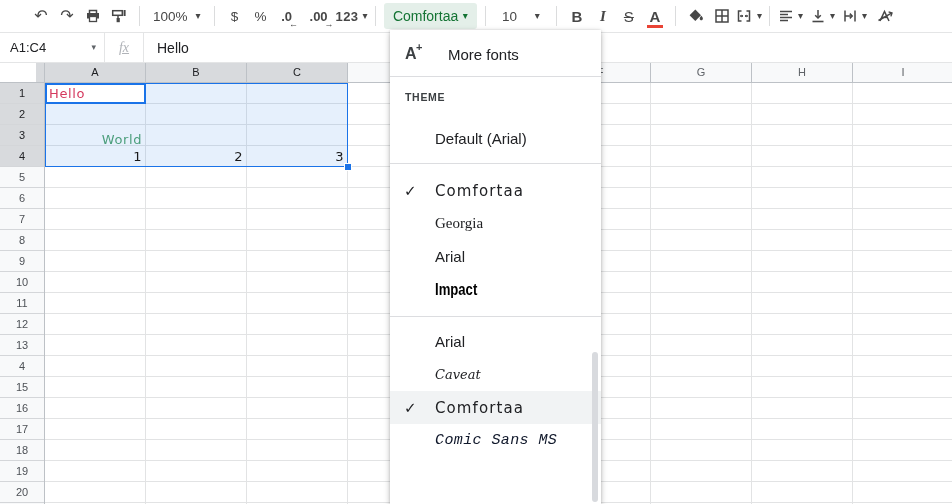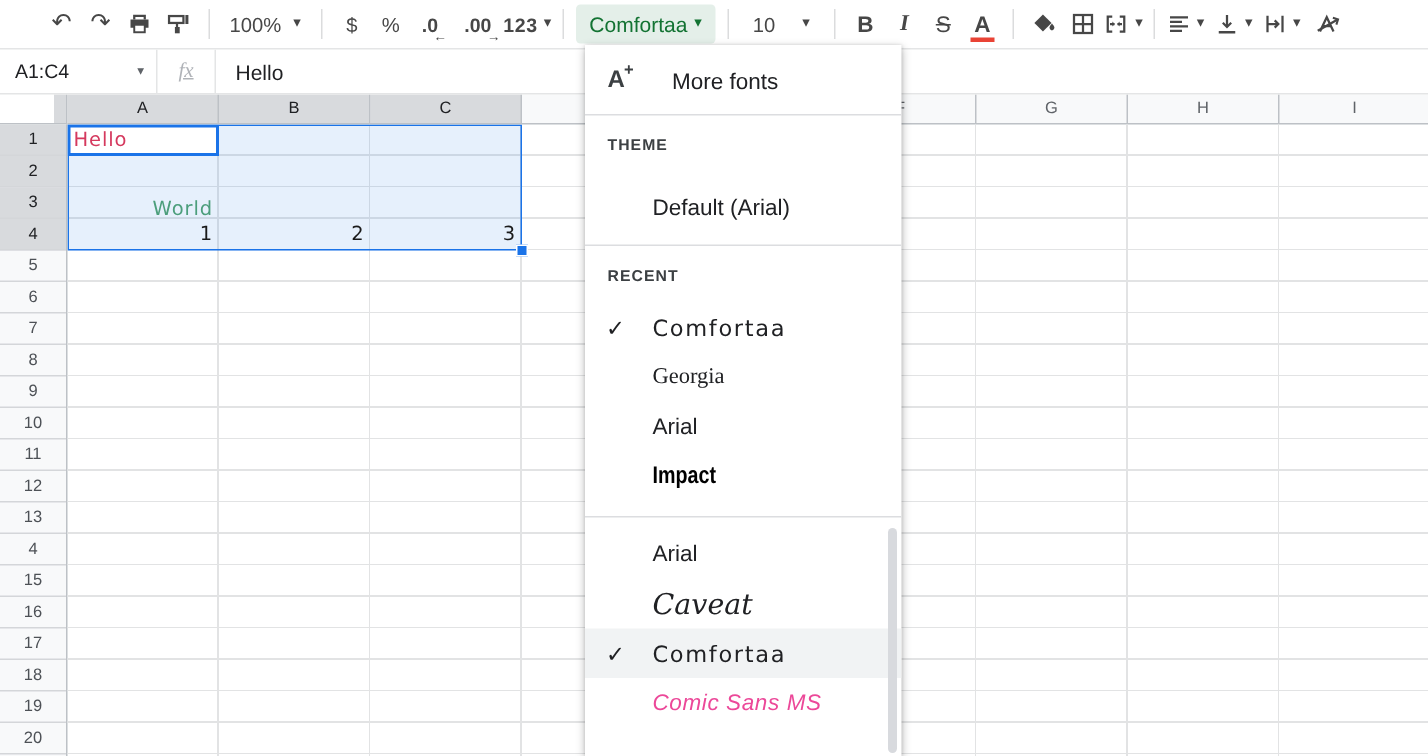--- a/index.html
+++ b/index.html
@@ -85,22 +85,22 @@
   #all-list{margin-top:8px;}
   .menu-item{height:33px;display:flex;align-items:center;padding-left:14px;}
   .menu-item .check{width:31px;flex:none;font-size:15px;color:#202124;}
   .menu-item.hl{background:#f1f3f4;}
   .f-arial{font-size:15px;color:#202124;}
   .f-comfortaa{font-size:15px;color:#202124;letter-spacing:1.1px;font-family:"DejaVu Sans",sans-serif;}
   .f-georgia{font-size:15px;color:#202124;font-family:"Liberation Serif",serif;}
   .f-impact{font-size:16px;color:#000;font-weight:bold;display:inline-block;transform:scaleX(.82);
             transform-origin:left center;font-family:"Liberation Sans",sans-serif;}
   .f-amatic{font-size:11.5px;color:#83888d;letter-spacing:1.4px;text-transform:uppercase;}
-  .f-caveat{font-size:19px;color:#202124;font-style:italic;font-family:"DejaVu Serif",serif;}
-  .f-comic{font-size:15px;color:#ec4899;font-style:italic;letter-spacing:.4px;font-family:Liberation Sans, sans-serif;}
+  .f-caveat{font-size:13px;color:#202124;font-style:italic;font-family:"DejaVu Serif",serif;}
+  .f-comic{font-size:15px;color:#0f172a;font-style:italic;letter-spacing:.4px;font-family:Liberation Mono, monospace;}
   #menu-scroll-thumb{position:absolute;right:3px;top:322px;width:6px;height:150px;background:#d8dade;border-radius:3px;}
 </style>
 </head>
 <body>
 
 <div id="toolbar">
   <div class="tbtn">
       <span class="glyph16">↶</span>
     </div>
   <div class="tbtn">
@@ -279,21 +279,20 @@
   </div>
   <div class="m-div d1"></div>
   <div class="m-label">THEME</div>
   <div id="theme-list">
       <div class="menu-item">
         <span class="check"></span>
         <span class="f-arial">Default (Arial)</span>
       </div>
     </div>
   <div class="m-div d2"></div>
-  <div class="m-label">RECENT</div>
   <div id="recent-list">
       <div class="menu-item">
         <span class="check">✓</span>
         <span class="f-comfortaa">Comfortaa</span>
       </div>
       <div class="menu-item">
         <span class="check"></span>
         <span class="f-georgia">Georgia</span>
       </div>
       <div class="menu-item">

